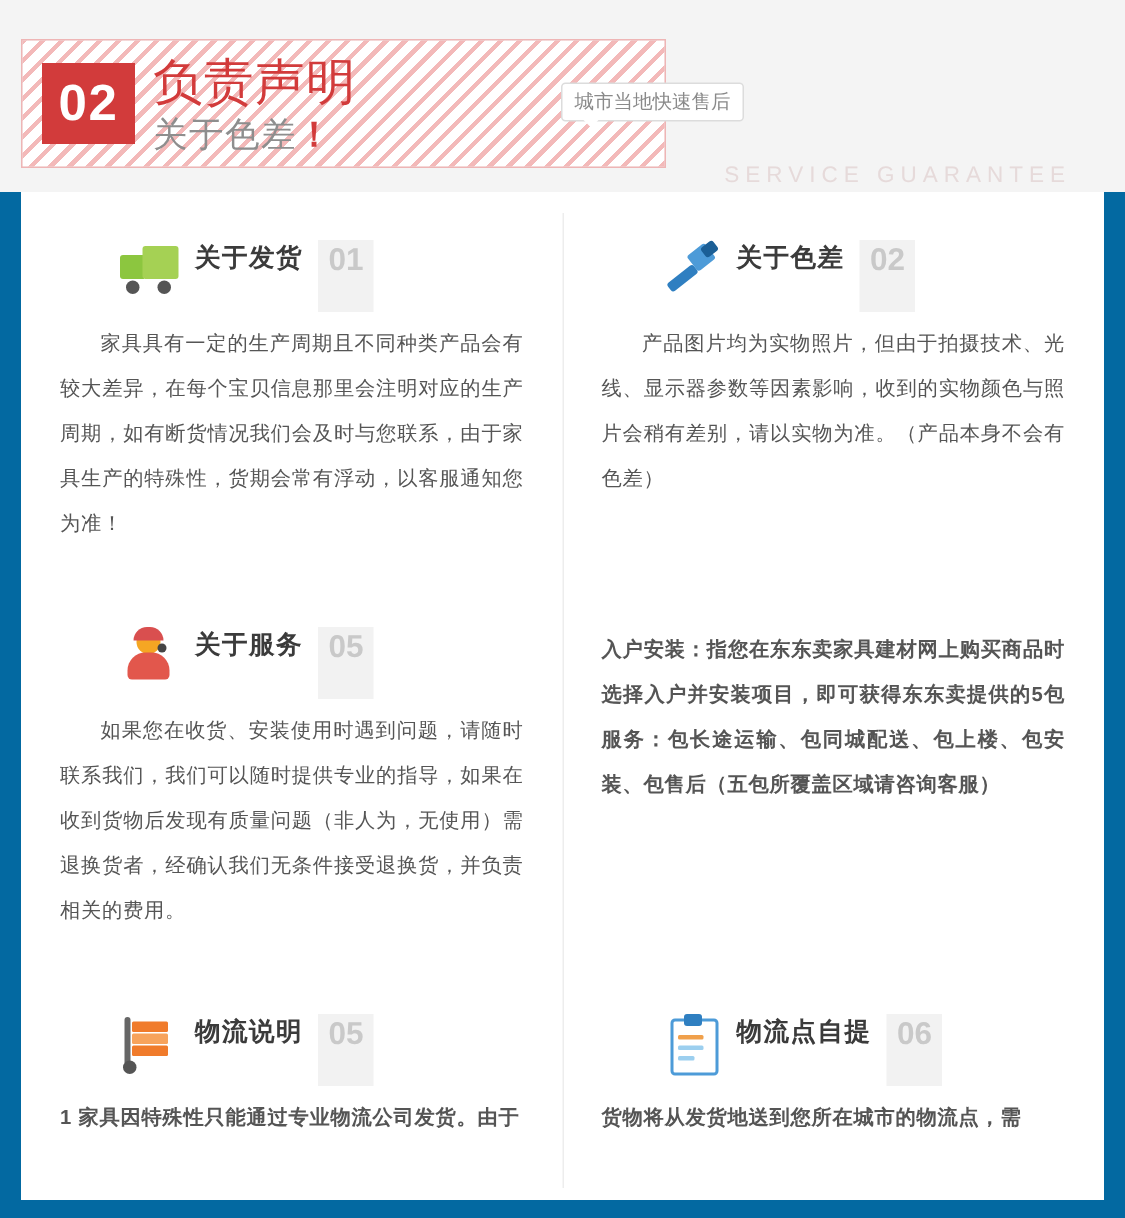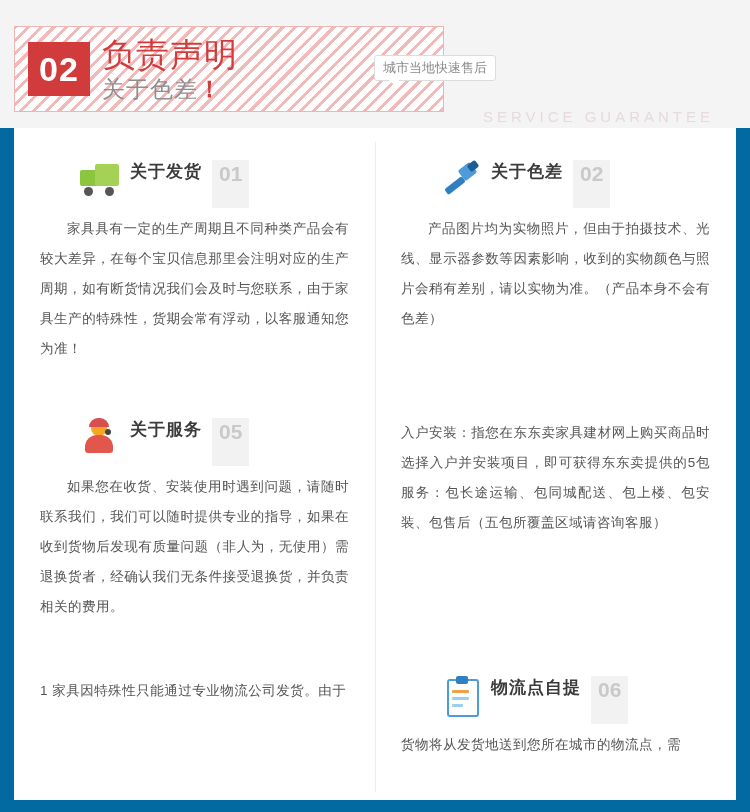--- a/index.html
+++ b/index.html
@@ -183,20 +183,21 @@
   .cell-body {
     font-size: 13.5px;
     line-height: 30px;
     color: #555555;
     text-align: justify;
     text-indent: 2em;
     letter-spacing: 0.5px;
   }
   .cell-body.no-indent {
     text-indent: 0;
+    font-weight: bold;
   }
 
   
   .ico-truck .cab {
     position: absolute; left: 0; top: 10px;
     width: 16px; height: 16px; background: #8cc63f; border-radius: 2px 0 0 2px;
   }
   .ico-truck .box {
     position: absolute; left: 15px; top: 4px;
     width: 24px; height: 22px; background: #a5d154; border-radius: 2px;
@@ -339,20 +340,31 @@
           <div class="cell-num">05</div>
         </div>
         <div class="cell-body">如果您在收货、安装使用时遇到问题，请随时联系我们，我们可以随时提供专业的指导，如果在收到货物后发现有质量问题（非人为，无使用）需退换货者，经确认我们无条件接受退换货，并负责相关的费用。</div>
       </div>
 
       <div class="cell">
         <div class="cell-body no-indent">入户安装：指您在东东卖家具建材网上购买商品时选择入户并安装项目，即可获得东东卖提供的5包服务：包长途运输、包同城配送、包上楼、包安装、包售后（五包所覆盖区域请咨询客服）</div>
       </div>
 
       <div class="cell">
+        <div class="cell-head">
+          <div class="cell-icon ico-cart">
+            <span class="pole"></span>
+              <span class="b3"></span>
+              <span class="b2"></span>
+              <span class="b1"></span>
+              <span class="wheel"></span>
+          </div>
+          <div class="cell-title">物流说明</div>
+          <div class="cell-num">05</div>
+        </div>
         <div class="cell-body no-indent">1 家具因特殊性只能通过专业物流公司发货。由于</div>
       </div>
 
       <div class="cell">
         <div class="cell-head">
           <div class="cell-icon ico-clipboard">
             <span class="board"></span>
               <span class="clip"></span>
               <span class="l1"></span>
               <span class="l2"></span>

